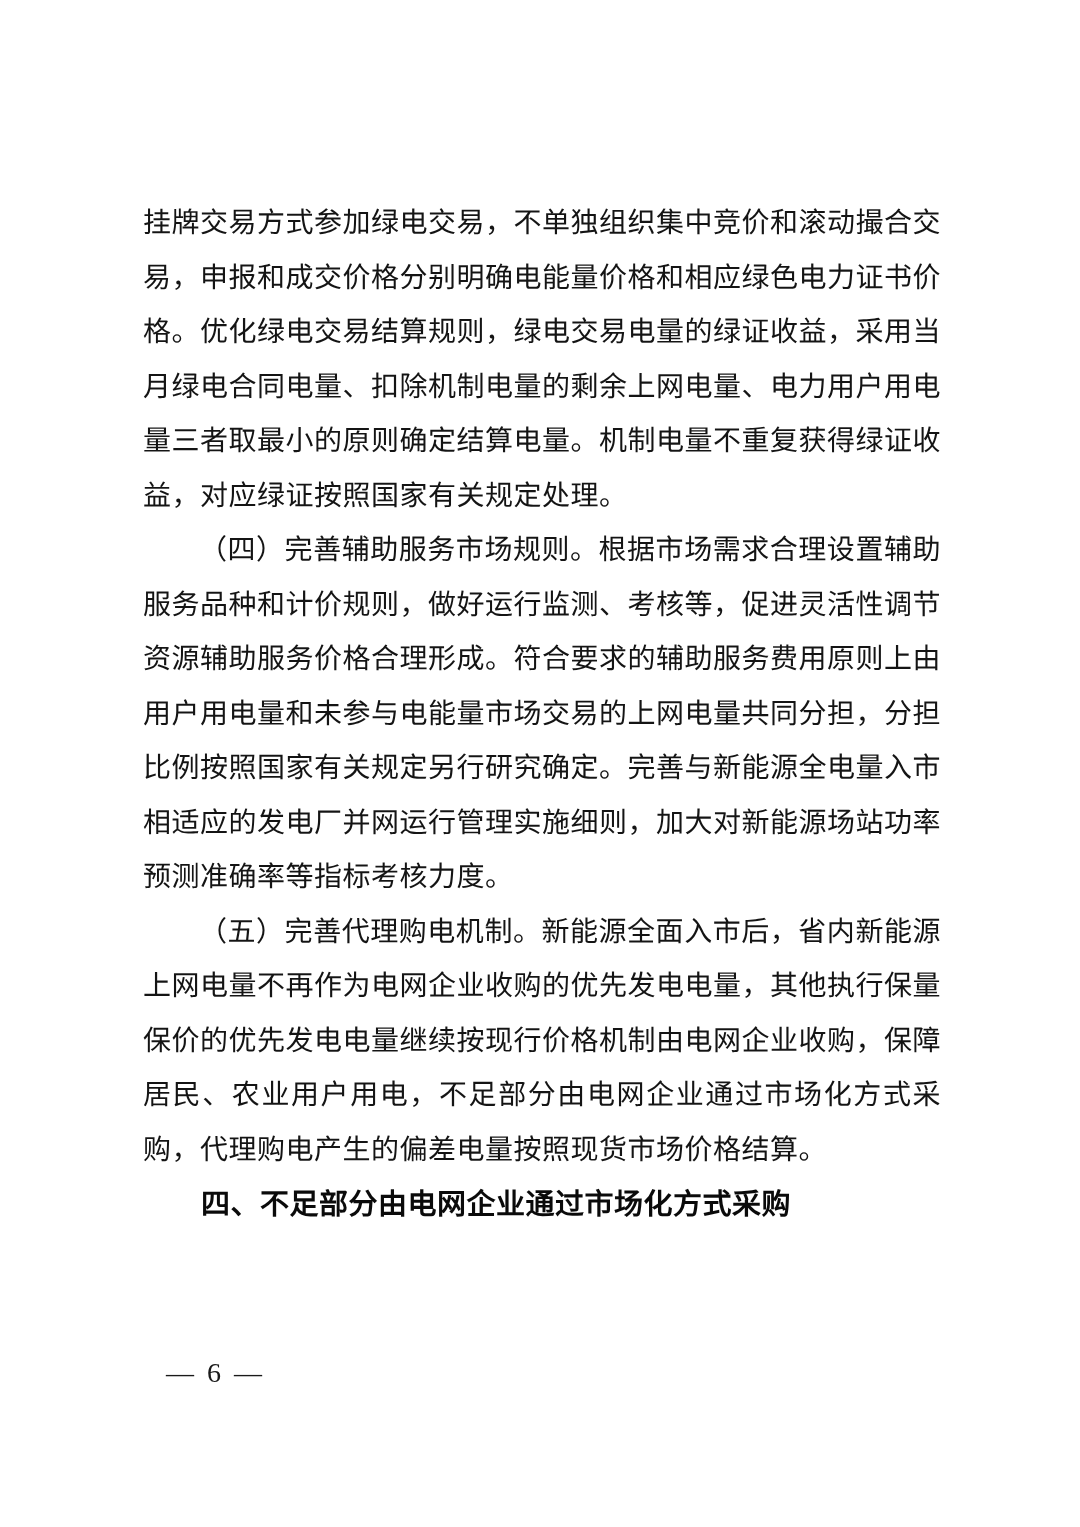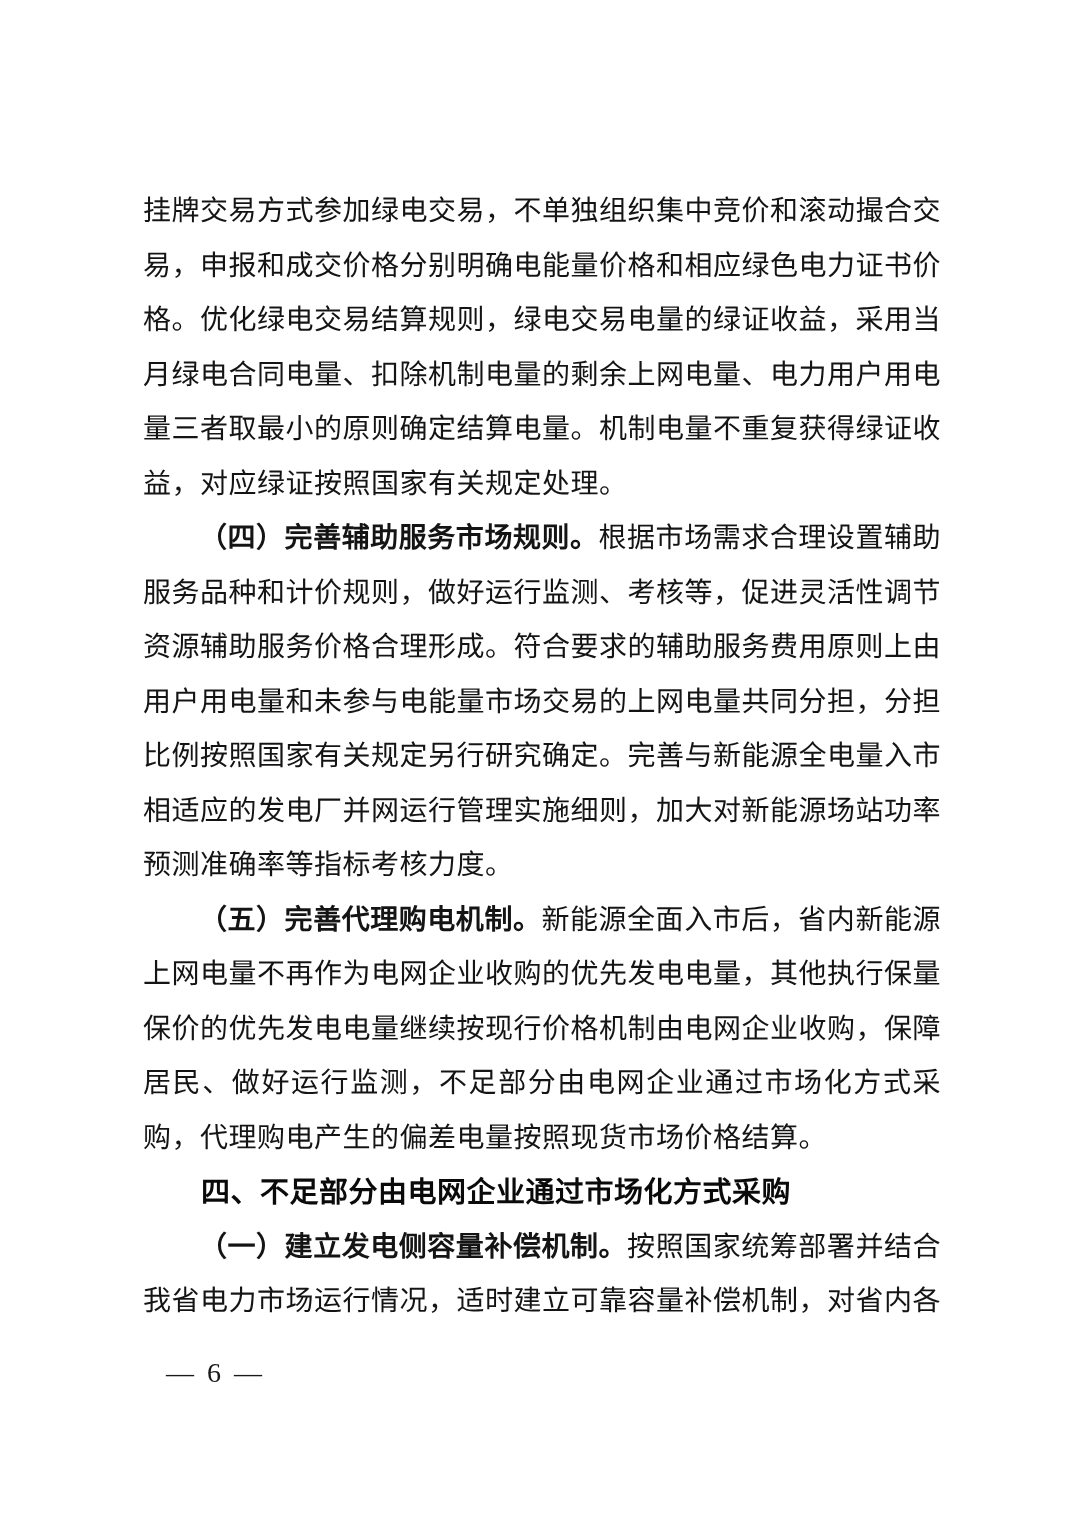--- a/index.html
+++ b/index.html
@@ -11,35 +11,35 @@
     height: 1527px;
     position: relative;
     background: #ffffff;
     font-family: "Liberation Serif", serif;
     color: #141414;
     overflow: hidden;
   }
   .doc {
     position: absolute;
     left: 143px;
-    top: 184px;
+    top: 196px;
     width: 798px;
   }
   .para {
     margin: 0;
     font-size: 28px;
     line-height: 54.5px;
     text-align: justify;
     letter-spacing: 0.5px;
   }
   .indent {
     text-indent: 2em;
   }
   .lead {
-    font-weight: 700;
+    font-weight: 400;
   }
   .heading {
     margin: 0;
     font-size: 29px;
     line-height: 54.5px;
     font-weight: 700;
     font-family: "Liberation Sans", sans-serif;
     text-indent: 2em;
     letter-spacing: 0.5px;
     color: #0a0a0a;
@@ -58,23 +58,22 @@
 <body>
 
 <div class="page">
 
   <div class="doc">
 
     <p class="para">挂牌交易方式参加绿电交易，不单独组织集中竞价和滚动撮合交易，申报和成交价格分别明确电能量价格和相应绿色电力证书价格。优化绿电交易结算规则，绿电交易电量的绿证收益，采用当月绿电合同电量、扣除机制电量的剩余上网电量、电力用户用电量三者取最小的原则确定结算电量。机制电量不重复获得绿证收益，对应绿证按照国家有关规定处理。</p>
 
     <p class="para indent"><span class="lead">（四）完善辅助服务市场规则。</span><span>根据市场需求合理设置辅助服务品种和计价规则，做好运行监测、考核等，促进灵活性调节资源辅助服务价格合理形成。符合要求的辅助服务费用原则上由用户用电量和未参与电能量市场交易的上网电量共同分担，分担比例按照国家有关规定另行研究确定。完善与新能源全电量入市相适应的发电厂并网运行管理实施细则，加大对新能源场站功率预测准确率等指标考核力度。</span></p>
 
-    <p class="para indent"><span class="lead">（五）完善代理购电机制。</span><span>新能源全面入市后，省内新能源上网电量不再作为电网企业收购的优先发电电量，其他执行保量保价的优先发电电量继续按现行价格机制由电网企业收购，保障居民、做好运行监测，不足部分由电网企业通过市场化方式采购，代理购电产生的偏差电量按照现货市场价格结算。</span></p>
+    <p class="para indent"><span class="lead">（五）完善代理购电机制。</span><span>新能源全面入市后，省内新能源上网电量不再作为电网企业收购的优先发电电量，其他执行保量保价的优先发电电量继续按现行价格机制由电网企业收购，保障居民、农业用户用电，不足部分由电网企业通过市场化方式采购，代理购电产生的偏差电量按照现货市场价格结算。</span></p>
 
     <h2 class="heading">四、不足部分由电网企业通过市场化方式采购</h2>
 
-    <p class="para indent"><span class="lead">（一）建立发电侧容量补偿机制。</span><span>按照国家统筹部署并结合我省电力市场运行情况，适时建立可靠容量补偿机制，对省内各</span></p>
 
   </div>
 
   <div class="page-number">— 6 —</div>
 
 </div>
 
 </body></html>

